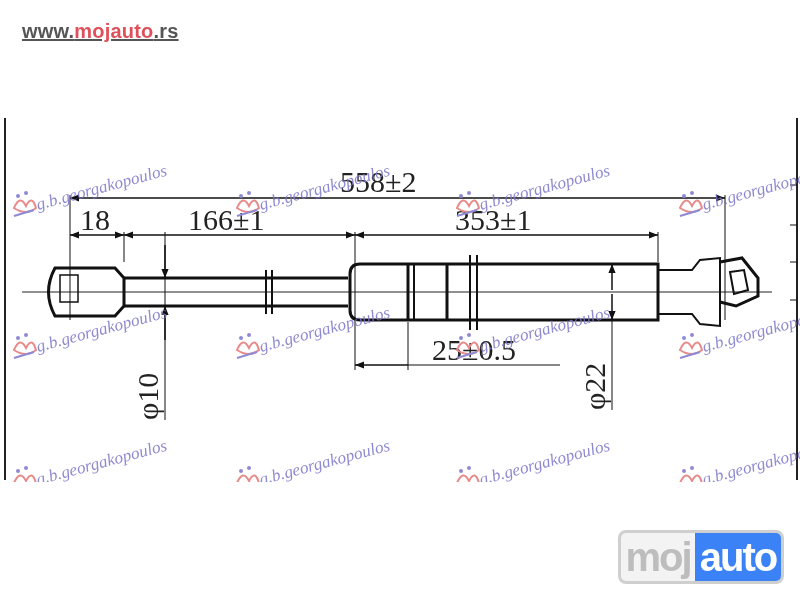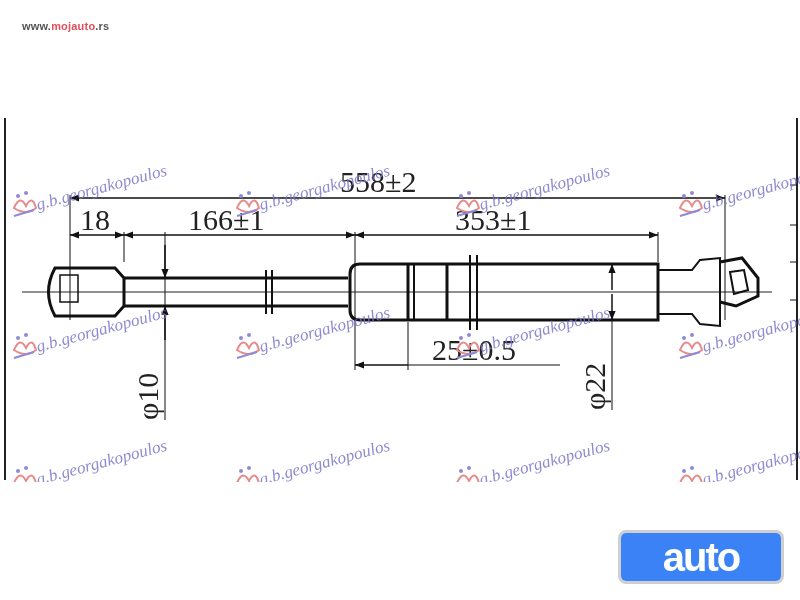--- a/index.html
+++ b/index.html
@@ -1,17 +1,17 @@
 <!DOCTYPE html>
 <html><head>
 <meta charset="utf-8">
 <style>
   html,body{margin:0;padding:0;background:#fff;}
   body{width:800px;height:600px;position:relative;overflow:hidden;font-family:"Liberation Sans",sans-serif;}
-  .site-url{position:absolute;left:22px;top:20px;font-size:11px;font-weight:bold;color:#555;letter-spacing:0.2px;}
+  .site-url{position:absolute;left:22px;top:20px;font-size:20px;font-weight:bold;color:#555;letter-spacing:0.2px;text-decoration:underline;}
   .site-url .brand{color:#e0505a;}
   .drawing{position:absolute;left:0;top:0;width:800px;height:600px;}
   .dim-text{font-family:"Liberation Serif",serif;font-size:30px;fill:#222;}
   .wm-text{font-family:"Liberation Serif",serif;font-style:italic;font-size:17px;fill:#7a76c8;opacity:0.85;}
   .logo-box{position:absolute;left:618px;top:530px;width:160px;height:48px;border:3px solid #cfcfcf;border-radius:8px;background:#f3f3f3;overflow:hidden;display:flex;}
   .logo-moj{display:flex;align-items:center;justify-content:center;width:74px;font-size:40px;font-weight:bold;color:#bdbdbd;letter-spacing:-2px;font-family:"Liberation Sans",sans-serif;}
   .logo-auto{display:flex;align-items:center;justify-content:center;flex:1;background:#3b82f6;font-size:40px;font-weight:bold;color:#fff;letter-spacing:-2px;font-family:"Liberation Sans",sans-serif;}
 </style>
 </head>
 <body>
@@ -106,14 +106,15 @@
     <use href="#wm" x="12" y="485"></use>
     <use href="#wm" x="235" y="485"></use>
     <use href="#wm" x="455" y="485"></use>
     <use href="#wm" x="678" y="485"></use>
   </g>
 
   <rect x="0" y="482" width="800" height="30" fill="#fff"></rect>
 </svg>
 
 <div class="logo-box">
+  <div class="logo-moj">moj</div>
   <div class="logo-auto">auto</div>
 </div>
 
 </body></html>

